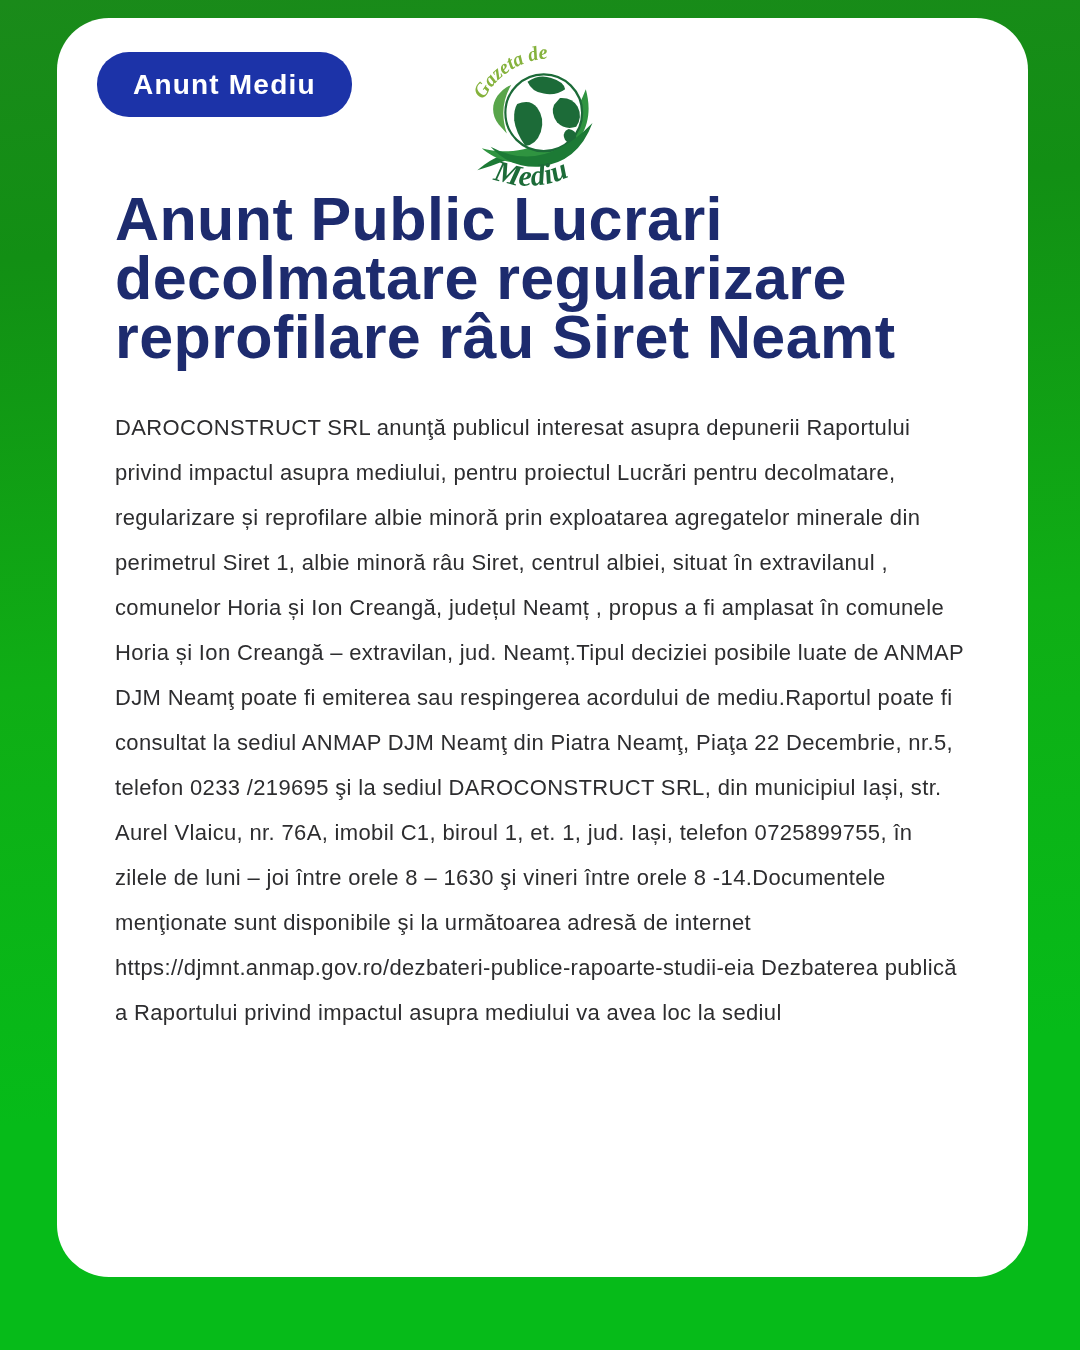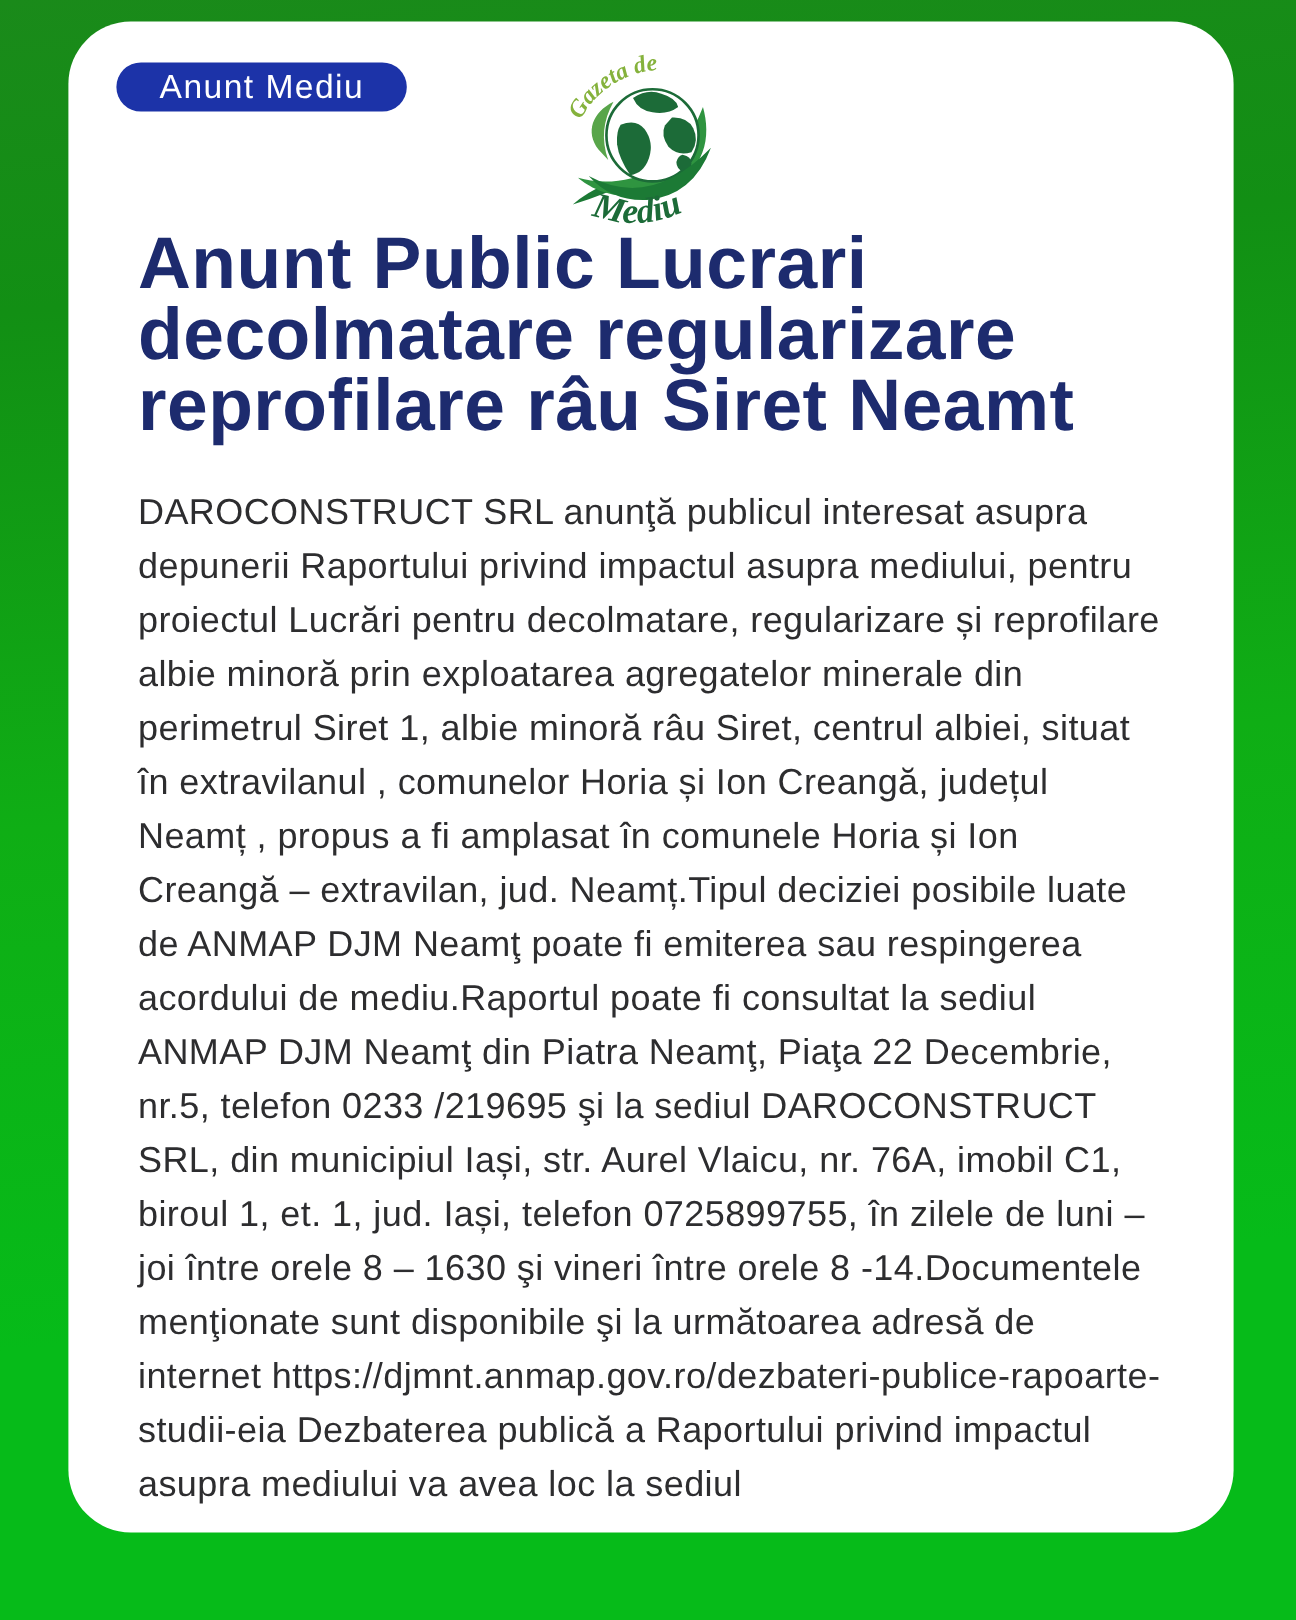--- a/index.html
+++ b/index.html
@@ -27,29 +27,29 @@
     overflow: hidden;
   }
   .card-header {
     position: relative;
     height: 175px;
   }
   .badge {
     position: absolute;
     left: 40px;
     top: 34px;
-    height: 41px;
+    height: 65px;
     padding: 0 36px;
     display: inline-flex;
     align-items: center;
     justify-content: center;
     background: #1c33a8;
     color: #ffffff;
     font-size: 28px;
-    font-weight: 400;
+    font-weight: 700;
     letter-spacing: 1.2px;
     border-radius: 32px;
     cursor: pointer;
   }
   .logo {
     position: absolute;
     left: 50%;
     top: 18px;
     transform: translateX(-50%);
     width: 170px;
@@ -67,21 +67,21 @@
     font-weight: 700;
     letter-spacing: 0.4px;
     color: #1d2b6e;
   }
   .article-body {
     position: absolute;
     top: 387px;
     left: 58px;
     width: 856px;
     margin: 0;
-    font-size: 30px;
+    font-size: 22px;
     line-height: 45px;
     letter-spacing: 0.35px;
     color: #2d2d2f;
     word-wrap: break-word;
   }
 </style>
 </head>
 <body>
 
 <div class="page">

